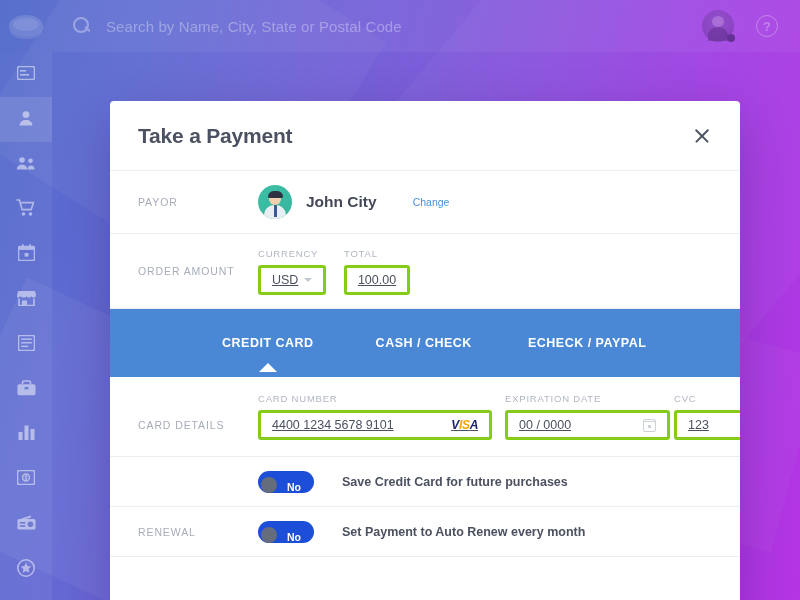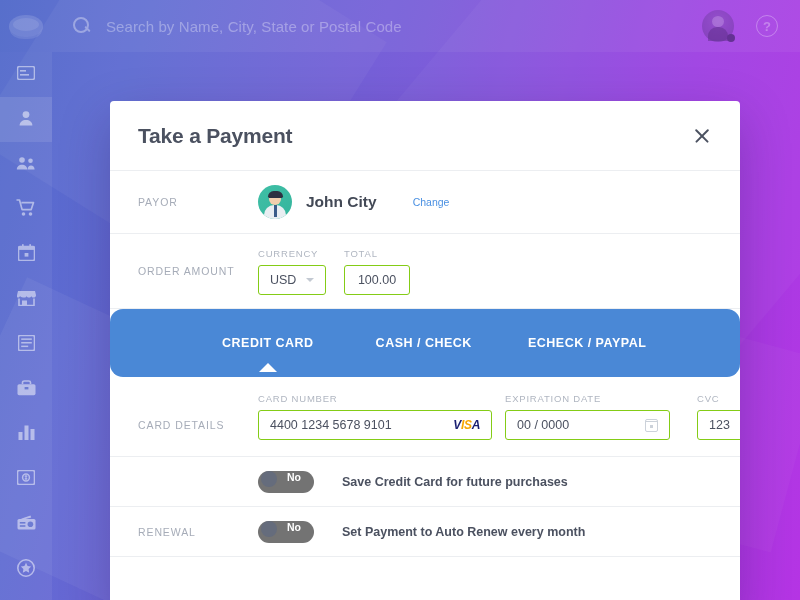--- a/index.html
+++ b/index.html
@@ -138,35 +138,35 @@
   .ap-tie{ position:absolute; left:15.5px; top:20px; width:3px; height:12px; background:#3b5c8a; }
   .payor-name{ font-size:15.5px; color:#434956; font-weight:bold; margin-left:14px; }
   .change-link{ font-size:10.5px; color:#4a90e2; margin-left:36px; cursor:pointer; }
 
   
   .row-amount{ height:75px; align-items:center; }
   .field-group{ display:flex; align-items:flex-start; gap:18px; }
   .field{ display:flex; flex-direction:column; }
   .field-label{ font-size:9.5px; color:#b0b6c1; letter-spacing:.8px; margin-bottom:6px; }
   .input-box{
-    border:1px solid #84cc16; border-radius:3px; background:#fff;
+    border:3px solid #84cc16; border-radius:3px; background:#fff;
     height:30px; display:flex; align-items:center; padding:0 11px;
-    font-size:12.5px; color:#4b5160;
+    font-size:12.5px; color:#4b5160;text-decoration:underline;
   }
   .select-box{ width:68px; justify-content:space-between; }
   .caret{
     width:0; height:0; border-left:4px solid transparent; border-right:4px solid transparent;
     border-top:4px solid #c3c9d2;
   }
   .total-box{ width:66px; justify-content:center; }
 
   
   .tabs{
     height:68px; background:#4a88d6; display:flex; align-items:center;
-    padding-left:112px; position:relative;border-radius:13px;
+    padding-left:112px; position:relative;
   }
   .tab{
     font-size:12.5px; font-weight:bold; color:#ffffff; letter-spacing:.5px;
     cursor:pointer; position:relative;
   }
   .tab:nth-child(1){ margin-right:62px; }
   .tab:nth-child(2){ margin-right:56px; }
   .tab.active::after{
     content:""; position:absolute; left:50%; bottom:-22px; transform:translateX(-50%);
     width:0; height:0; border-left:9px solid transparent; border-right:9px solid transparent;
@@ -176,32 +176,32 @@
   
   .row-card{ padding-top:16px; padding-bottom:16px; align-items:flex-start; }
   .row-card .row-label{ align-items:flex-start; padding-top:26px; }
   .card-fields{ display:flex; flex-direction:row; gap:13px; }
   .cardnum-box{ width:234px; justify-content:space-between; }
   .visa{
     font-size:12px; font-weight:bold; font-style:italic; letter-spacing:-.3px;
     color:#1a1f71; position:relative;
   }
   .visa .v-swoosh{ color:#f7a600; }
-  .exp-row{ display:flex; gap:27px; align-items:center; }
+  .exp-row{ display:flex; gap:4px; align-items:center; }
   .exp-box{ width:165px; justify-content:space-between; }
   .cal-icon{ width:13px; height:13px; border:1.4px solid #ccd2da; border-radius:2px; position:relative; }
   .cal-icon::before{ content:""; position:absolute; left:-1.4px; top:1px; width:13px; height:1.4px; background:#ccd2da; }
   .cal-icon::after{ content:""; position:absolute; left:4px; top:5px; width:3px; height:3px; background:#ccd2da; }
   .cvc-box{ width:75px; }
 
   
   .row-toggle{ height:50px; align-items:center; }
   .toggle{
-    width:56px; height:22px; border-radius:11px; background:#737373;
-    display:flex; align-items:flex-start; padding:0 3px; flex-shrink:0; cursor:pointer;
+    width:56px; height:22px; border-radius:11px; background:#1d4ed8;
+    display:flex; align-items:flex-end; padding:0 3px; flex-shrink:0; cursor:pointer;
   }
   .toggle-knob{ width:16px; height:16px; border-radius:50%; background:#656c7c; }
   .toggle-state{ font-size:10.5px; color:#fff; font-weight:bold; margin-left:10px; }
   .toggle-text{ font-size:12.5px; color:#4b5160; font-weight:bold; margin-left:28px; }
 </style>
 </head>
 <body>
 
 <div class="app-bg">
   <div class="bg-facets">

